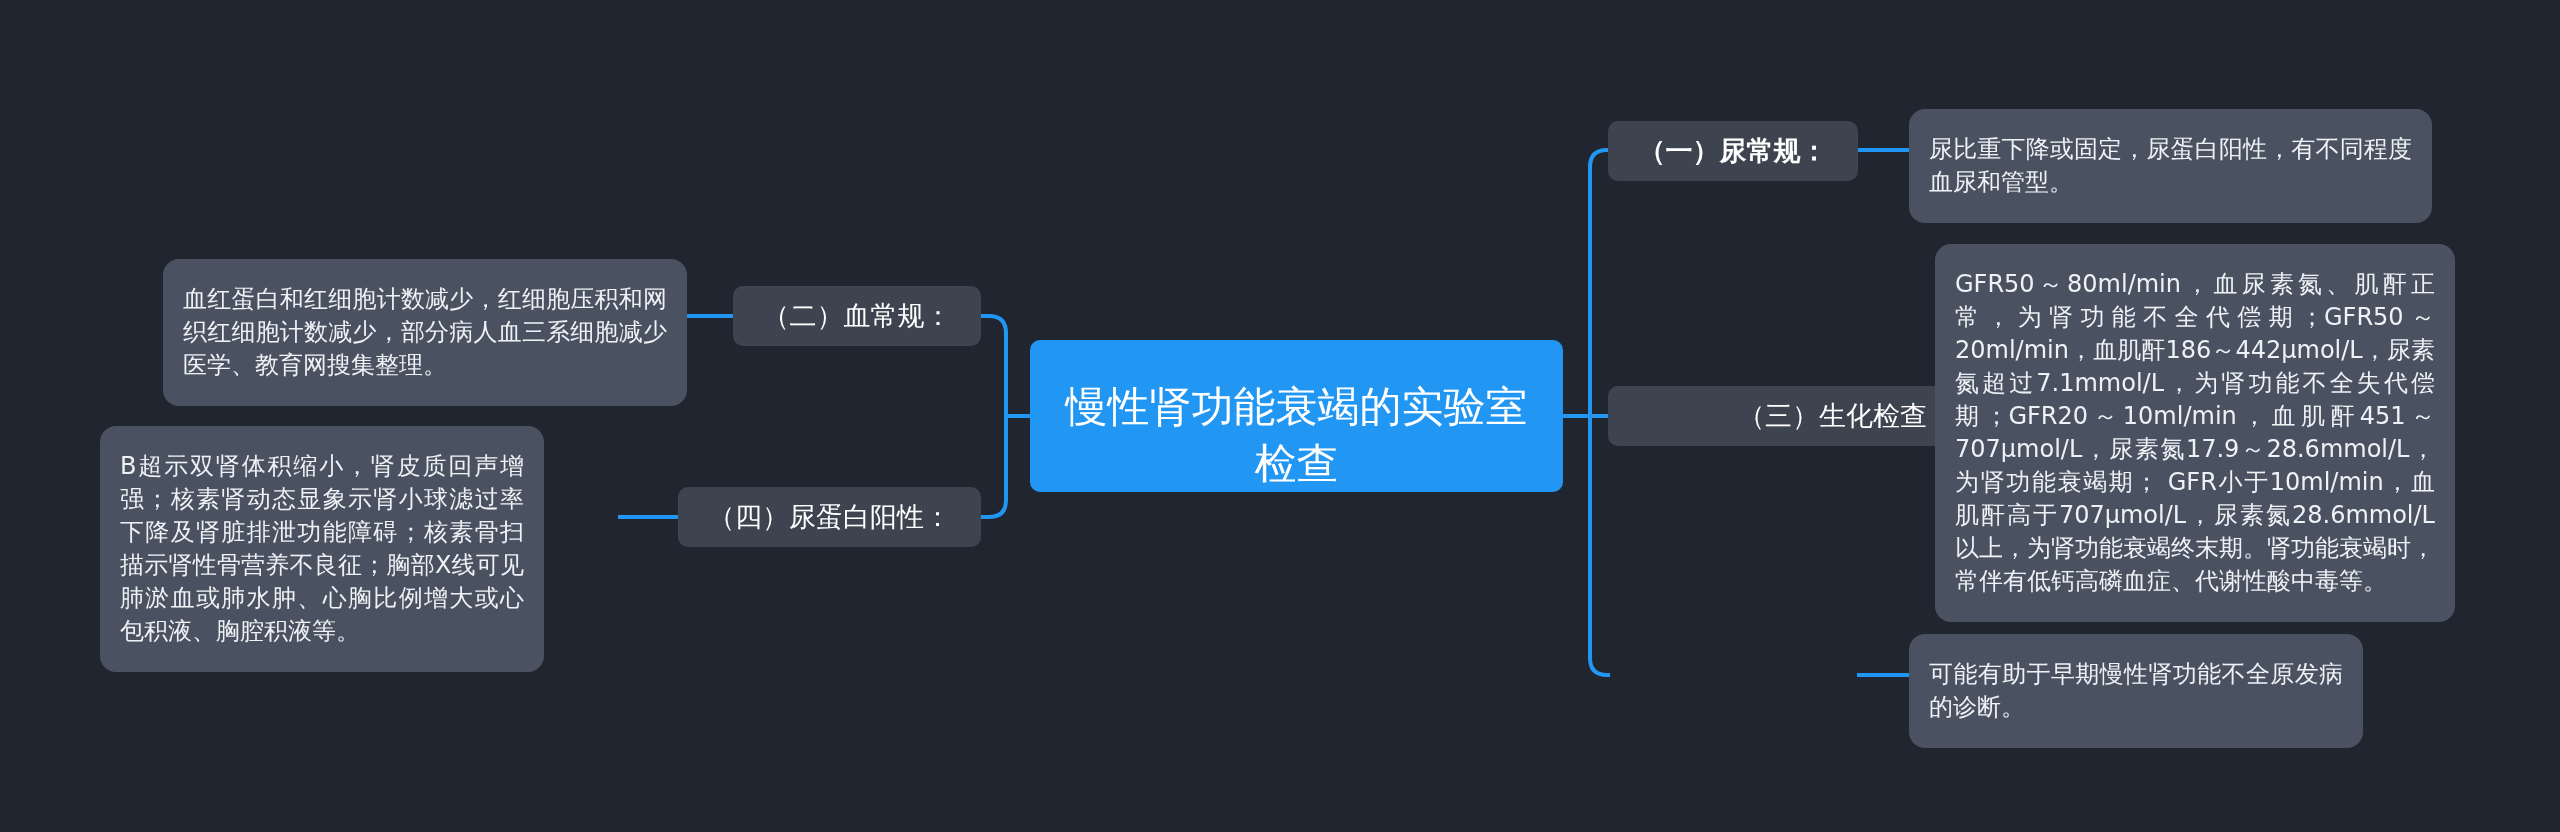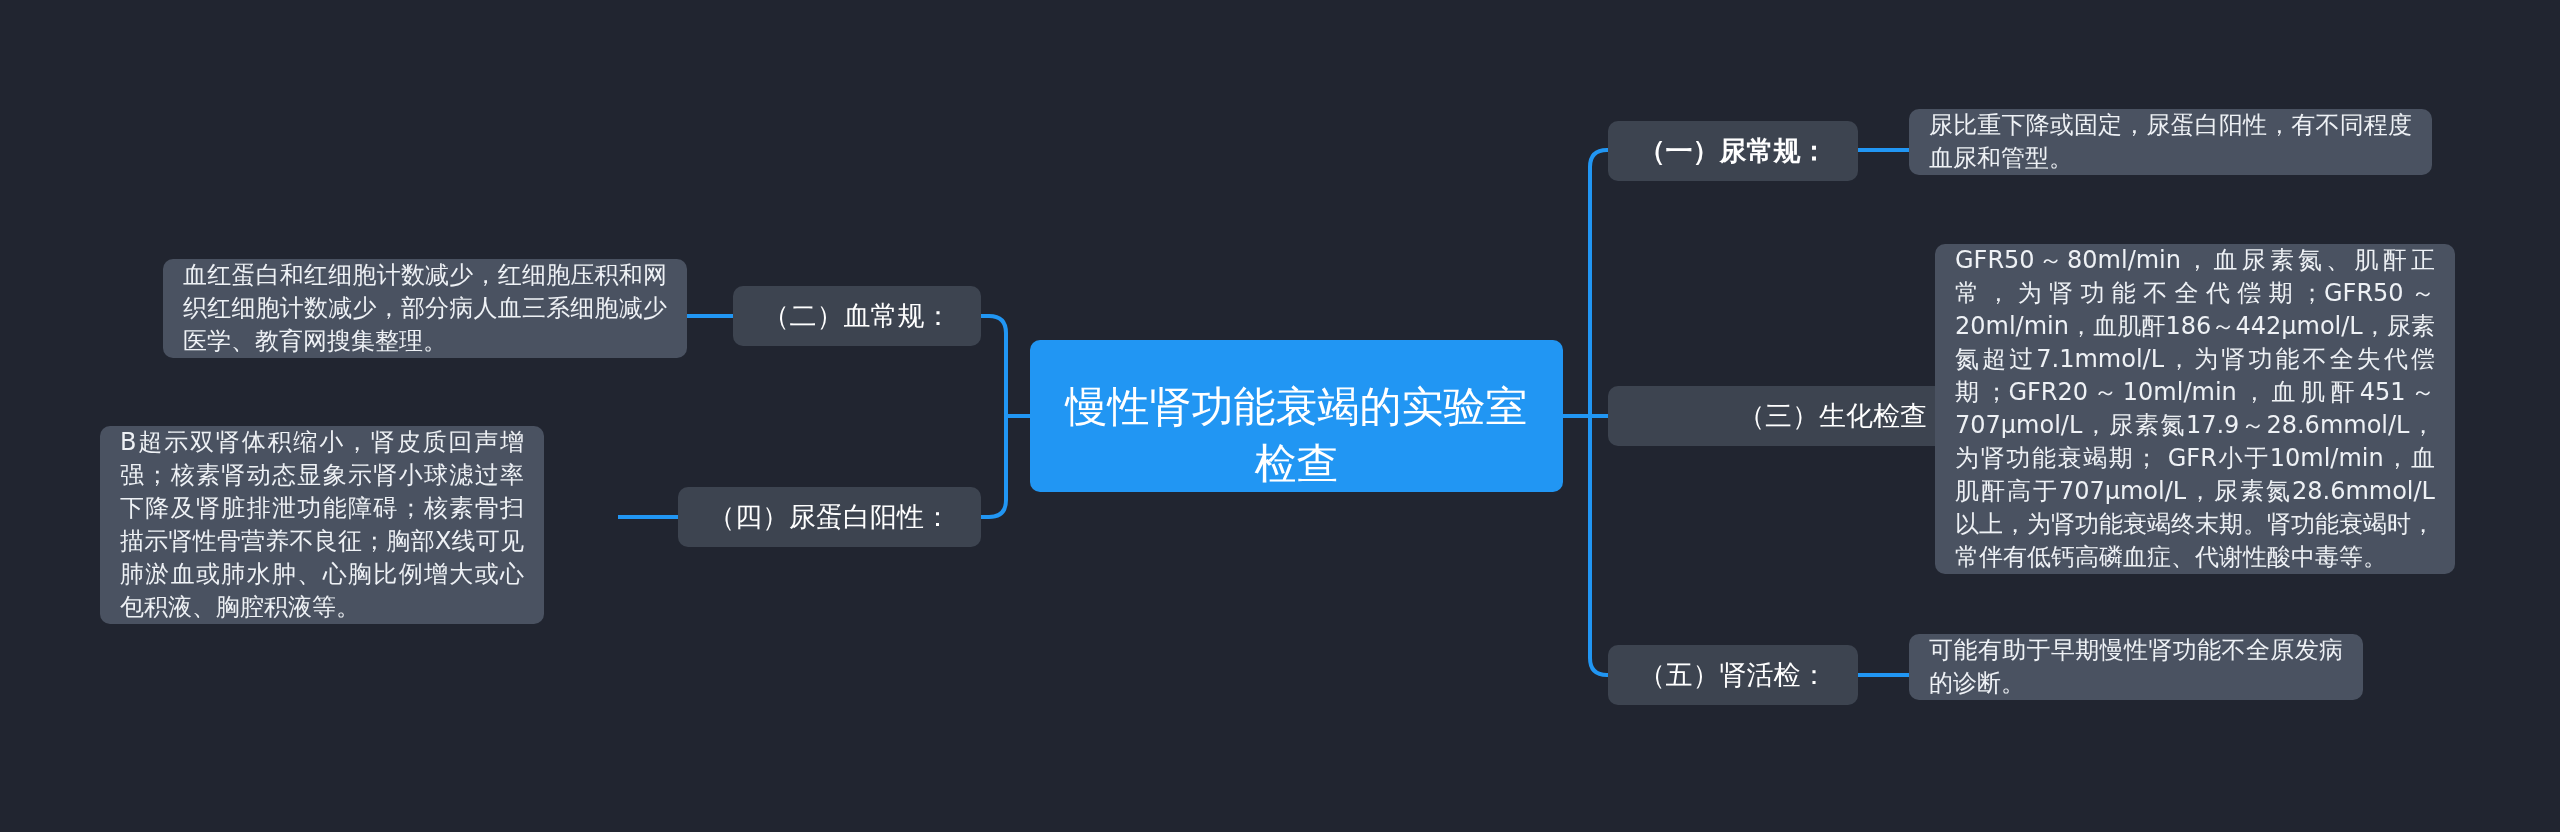--- a/index.html
+++ b/index.html
@@ -26,24 +26,24 @@
     border-radius:10px;
     color:var(--text);
     font-size:27px;
     display:flex;align-items:center;justify-content:center;
     white-space:nowrap;
     box-sizing:border-box;
   }
   .detail{
     position:absolute;
     background:var(--detail-bg);
-    border-radius:10px;
+    border-radius:16px;
     color:var(--detail-text);
     font-size:24px;line-height:33px;
-    padding:0 20px;
+    padding:24px 20px;
     text-align:justify;
     box-sizing:border-box;
   }
   .central{
     position:absolute;left:1030px;top:340px;width:533px;height:152px;
     background:var(--accent);
     border-radius:10px;
     color:var(--text);
     font-size:42px;line-height:57px;
     display:flex;align-items:flex-end;justify-content:center;
@@ -113,20 +113,17 @@
     <span>GFR50～80ml/min，血尿素氮、肌酐正常，为肾功能不全代偿期；GFR50～20ml/min，血肌酐186～442μmol/L，尿素氮超过7.1mmol/L，为肾功能不全失代偿期；GFR20～10ml/min，血肌酐451～707μmol/L，尿素氮17.9～28.6mmol/L，为肾功能衰竭期； GFR小于10ml/min，血肌酐高于707μmol/L，尿素氮28.6mmol/L以上，为肾功能衰竭终末期。肾功能衰竭时，常伴有低钙高磷血症、代谢性酸中毒等。</span>
   </div>
 
   <div class="node" id="node-4">
     <span>（四）尿蛋白阳性：</span>
   </div>
   <div class="detail" id="detail-4">
     <span>B超示双肾体积缩小，肾皮质回声增强；核素肾动态显象示肾小球滤过率下降及肾脏排泄功能障碍；核素骨扫描示肾性骨营养不良征；胸部X线可见肺淤血或肺水肿、心胸比例增大或心包积液、胸腔积液等。</span>
   </div>
 
-  <div class="node" id="node-5">
-    <span>（五）肾活检：</span>
-  </div>
   <div class="detail" id="detail-5">
     <span>可能有助于早期慢性肾功能不全原发病的诊断。</span>
   </div>
 
 </div>
 
 </body></html>

